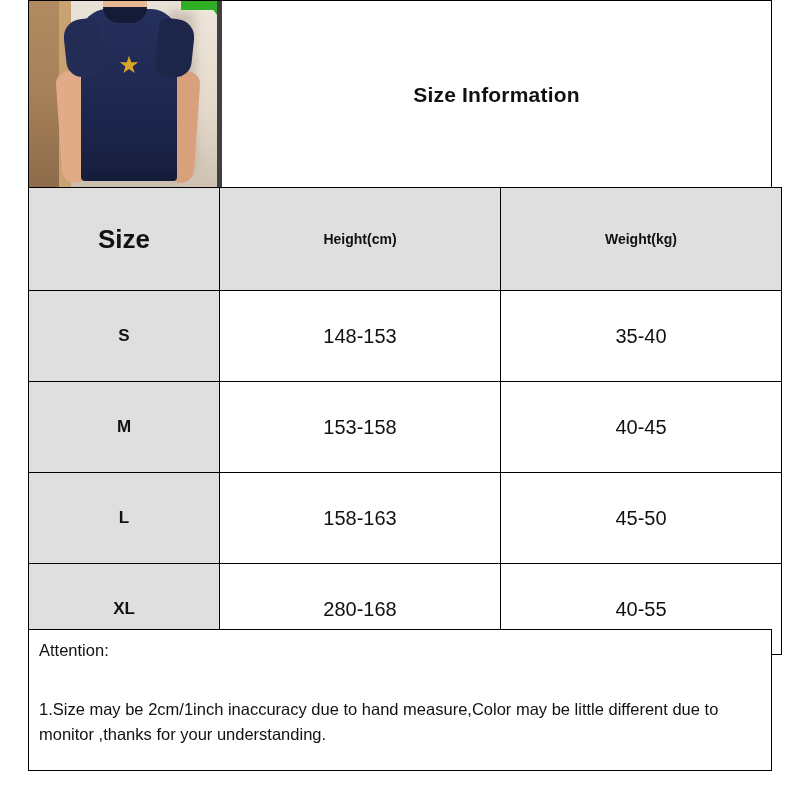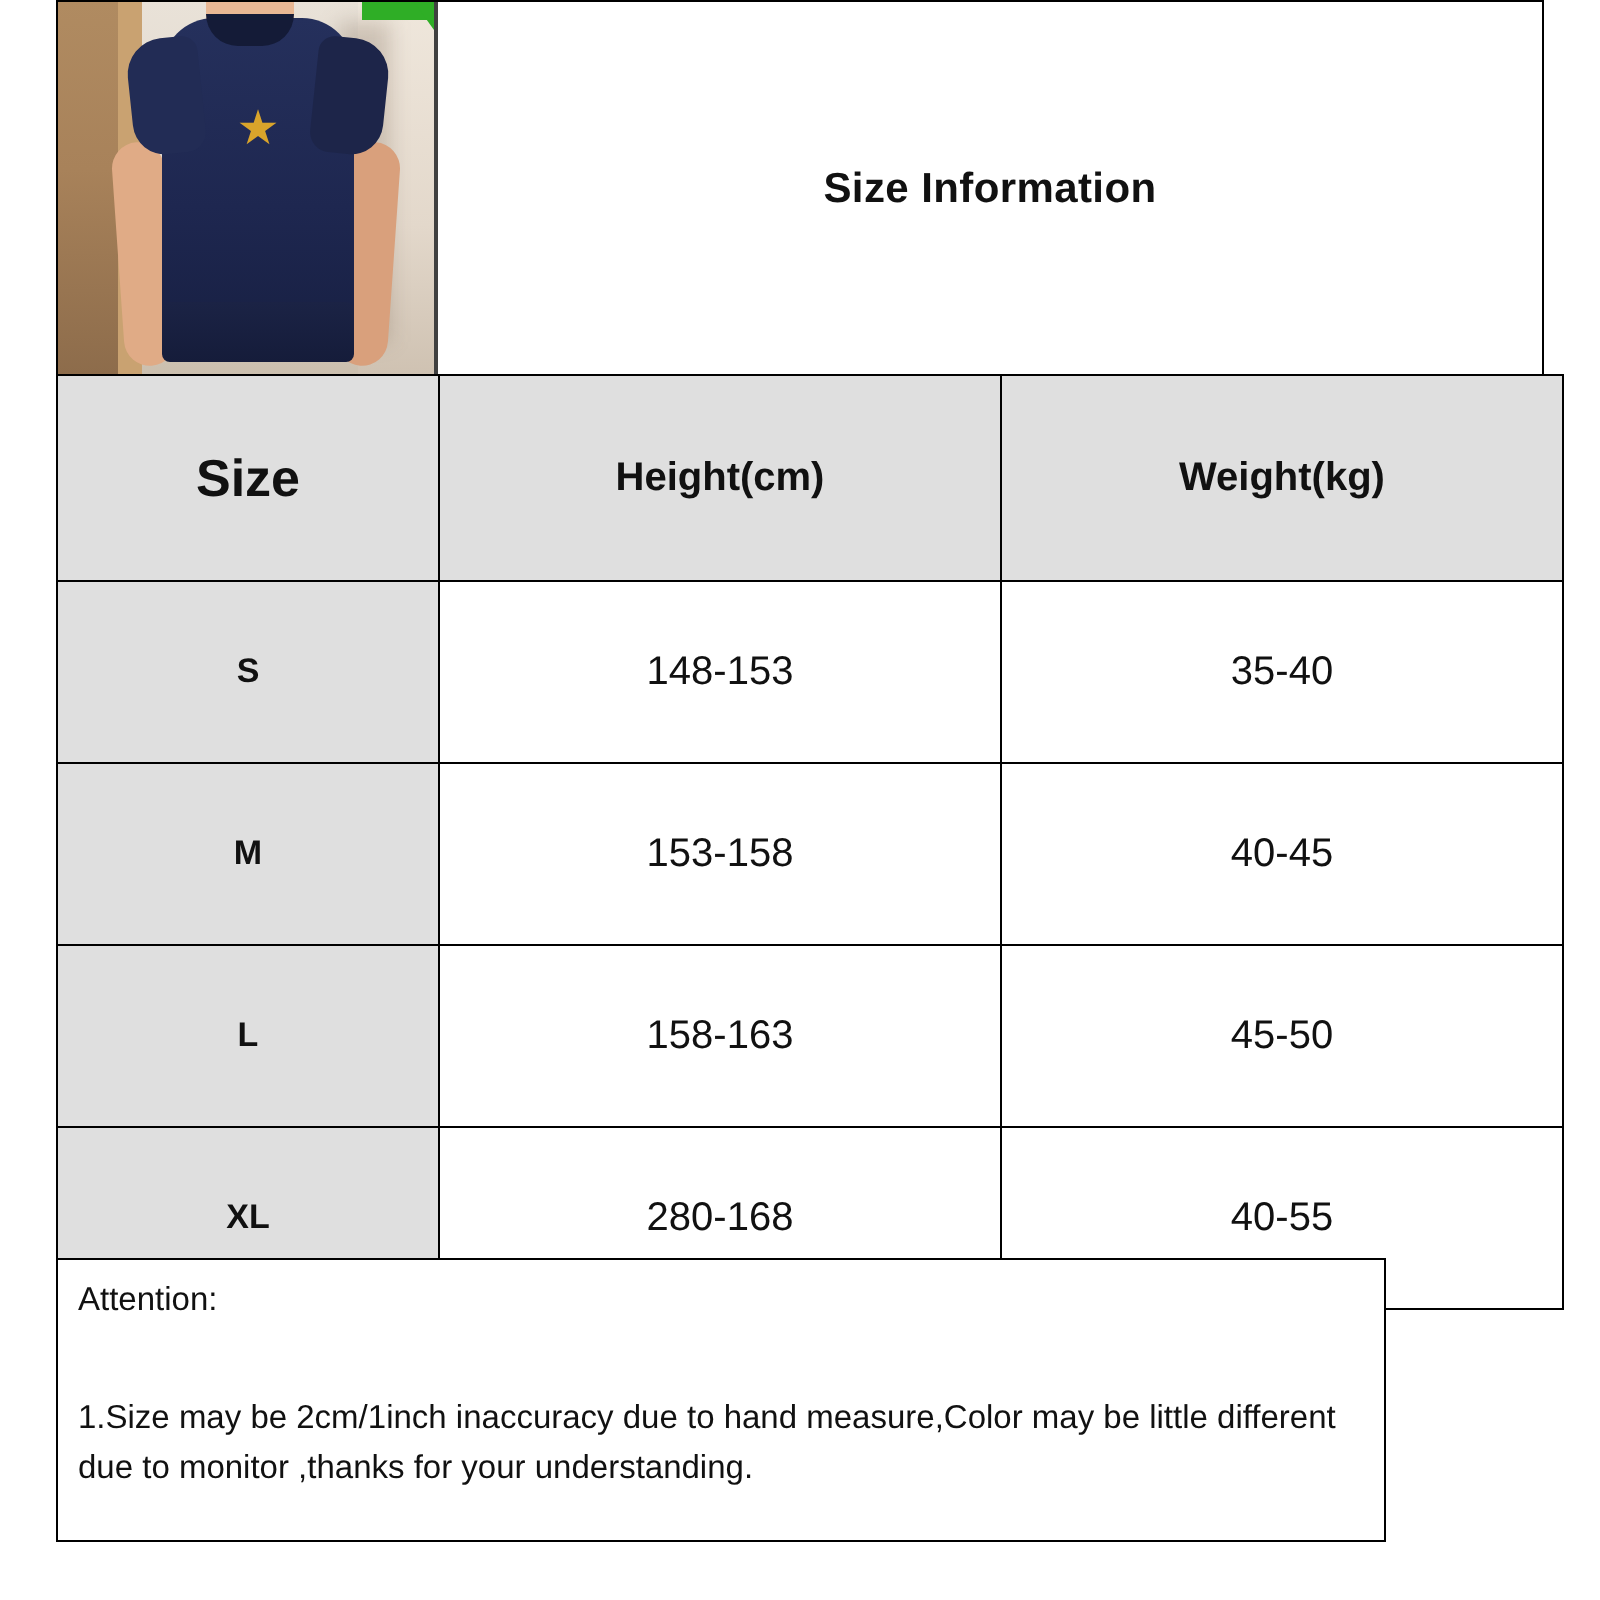--- a/index.html
+++ b/index.html
@@ -39,21 +39,21 @@
     position: relative;
     overflow: hidden;
     flex: 0 0 188px;
     background: #c8b49c;
   }
   .title-cell {
     flex: 1 1 auto;
     display: flex;
     align-items: center;
     justify-content: center;
-    border-left: 2px solid #404040;
+    border-left: 5px solid #404040;
     box-sizing: border-box;
   }
   .title-text {
     font-size: 21px;
     font-weight: bold;
     color: #111;
     letter-spacing: .2px;
   }
 
   
@@ -160,35 +160,35 @@
   .col-size   { width: 188px; margin-left: 21px; }
   .col-height { width: 278px; }
   .col-weight { width: 278px; }
 
   .hdr-row td {
     height: 100px;
     background: #dfdfdf;
     font-weight: bold;
   }
   .hdr-size   { font-size: 26px; }
-  .hdr-metric { font-size: 20px; }
+  .hdr-metric { font-size: 14px; }
 
   .data-row td { height: 88px; font-size: 20px; }
   .data-row td.size-cell {
     background: #dfdfdf;
     font-weight: bold;
     font-size: 17px;
   }
 
   
   .attention {
     position: absolute;
     left: 28px;
     top: 629px;
-    width: 665px;
+    width: 744px;
     height: 142px;
     border: 1px solid #000;
     box-sizing: border-box;
     padding: 8px 14px 6px 10px;
     background: #fff;
   }
   .attention p {
     margin: 0;
     font-size: 16.5px;
     line-height: 1.52;

